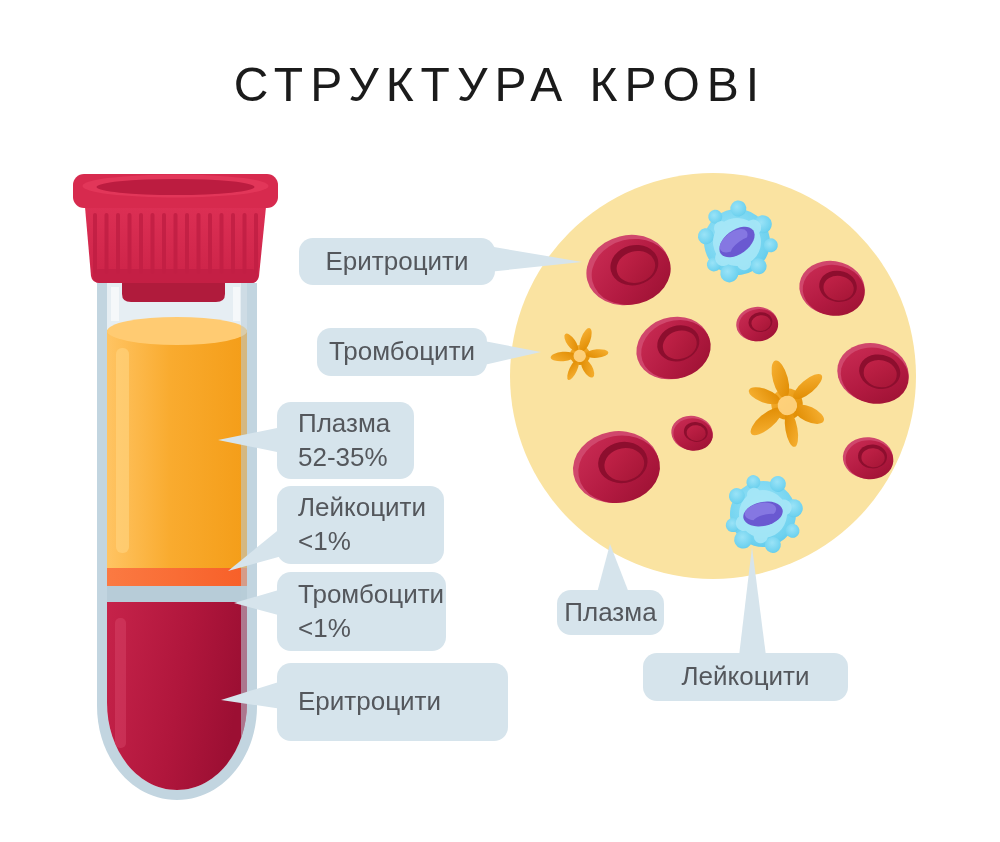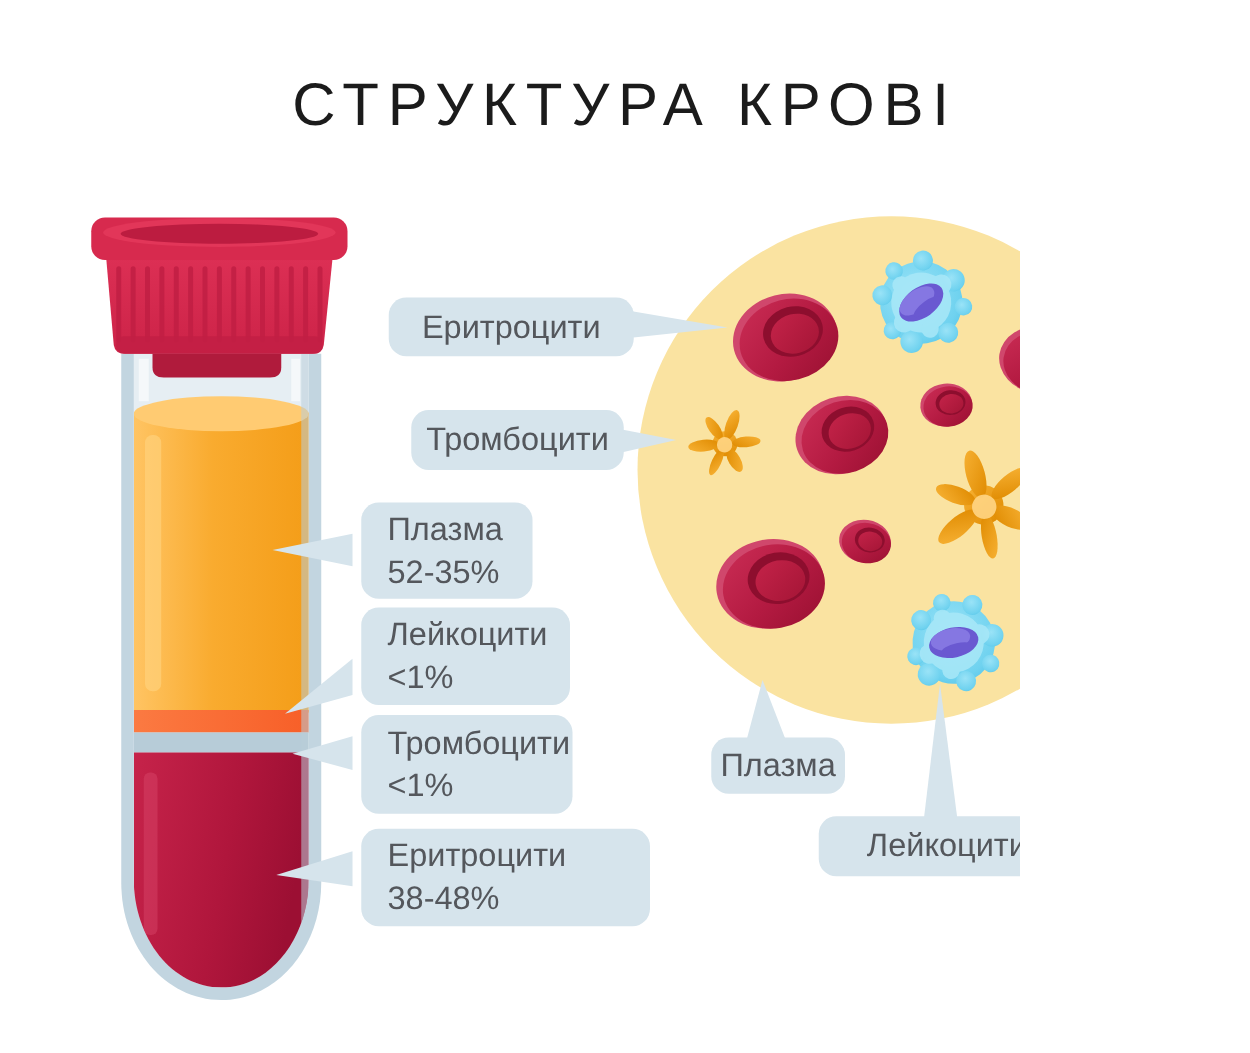--- a/index.html
+++ b/index.html
@@ -1,27 +1,27 @@
 <!DOCTYPE html>
 <html><head>
 <meta charset="utf-8">
 <style>
   html,body{margin:0;padding:0;background:#ffffff;}
   #stage{
-    position:relative;width:816px;height:842px;background:#ffffff;overflow:hidden;
+    position:relative;width:1000px;height:842px;background:#ffffff;overflow:hidden;
     font-family:"Liberation Sans","DejaVu Sans",sans-serif;
   }
   #art{position:absolute;left:0;top:0;width:1000px;height:842px;}
   .title{
     position:absolute;left:0;top:57px;width:1000px;text-align:center;
     font-size:48px;font-weight:500;letter-spacing:7px;color:#1b1b1b;
   }
   .callout{
     position:absolute;background:#d6e4ec;border-radius:14px;color:#54575c;
-    font-size:26px;line-height:1.3;display:flex;flex-direction:column;justify-content:center;margin-left:12px;
+    font-size:26px;line-height:1.3;display:flex;flex-direction:column;justify-content:center;
   }
   .callout.single{align-items:center;}
   .callout.multi{padding-left:21px;}
 </style>
 </head>
 <body>
 
 <div id="stage">
 
   <svg id="art" viewBox="0 0 1000 842" aria-hidden="true">
@@ -234,16 +234,15 @@
   <div class="callout multi" style="left:277px;top:486px;width:146px;height:78px;">
     <span>Лейкоцити</span>
     <span>&lt;1%</span>
   </div>
   <div class="callout multi" style="left:277px;top:572px;width:148px;height:79px;">
     <span>Тромбоцити</span>
     <span>&lt;1%</span>
   </div>
   <div class="callout multi" style="left:277px;top:663px;width:210px;height:78px;">
     <span>Еритроцити</span>
-    <span>38-48%</span>
   </div>
 
 </div>
 
 </body></html>

